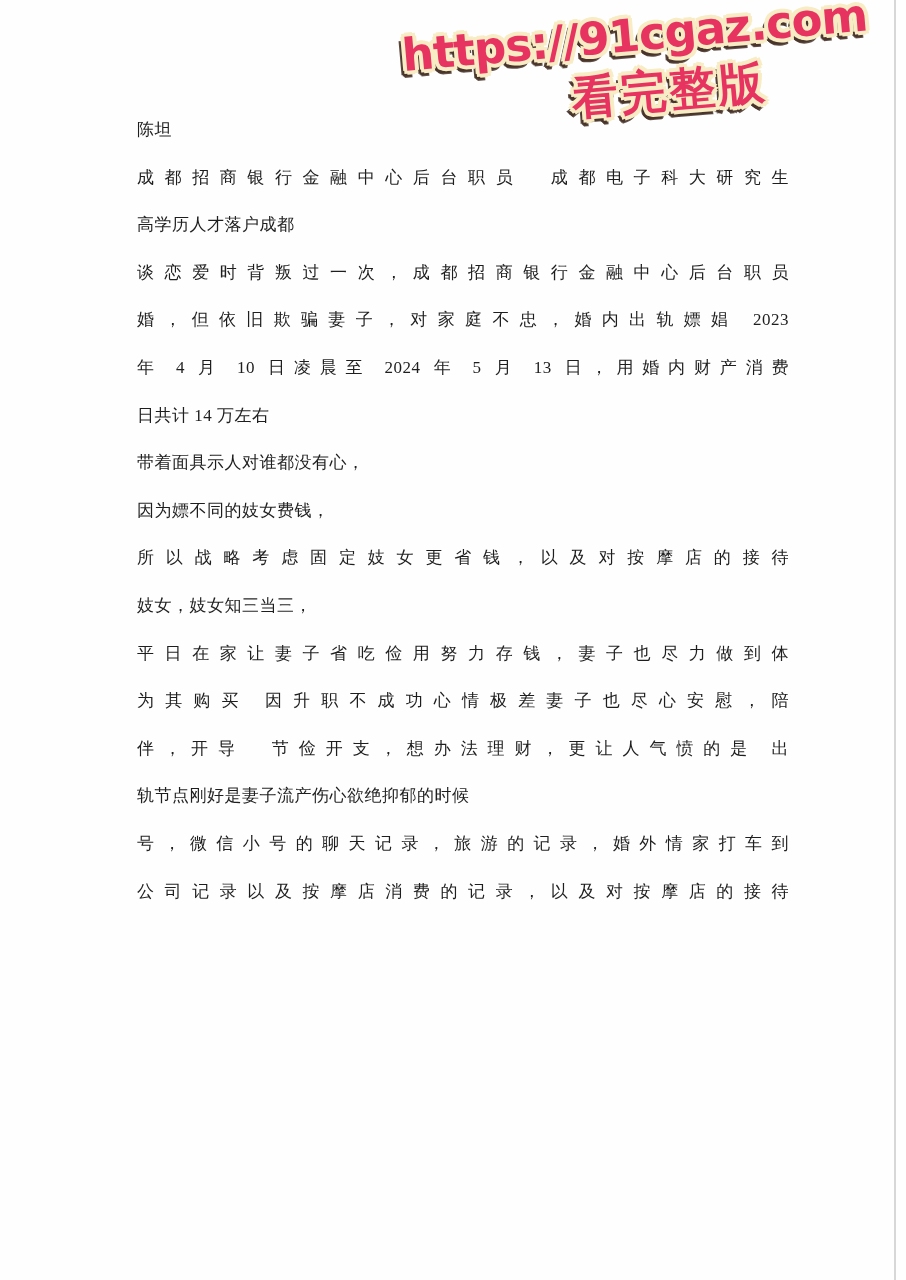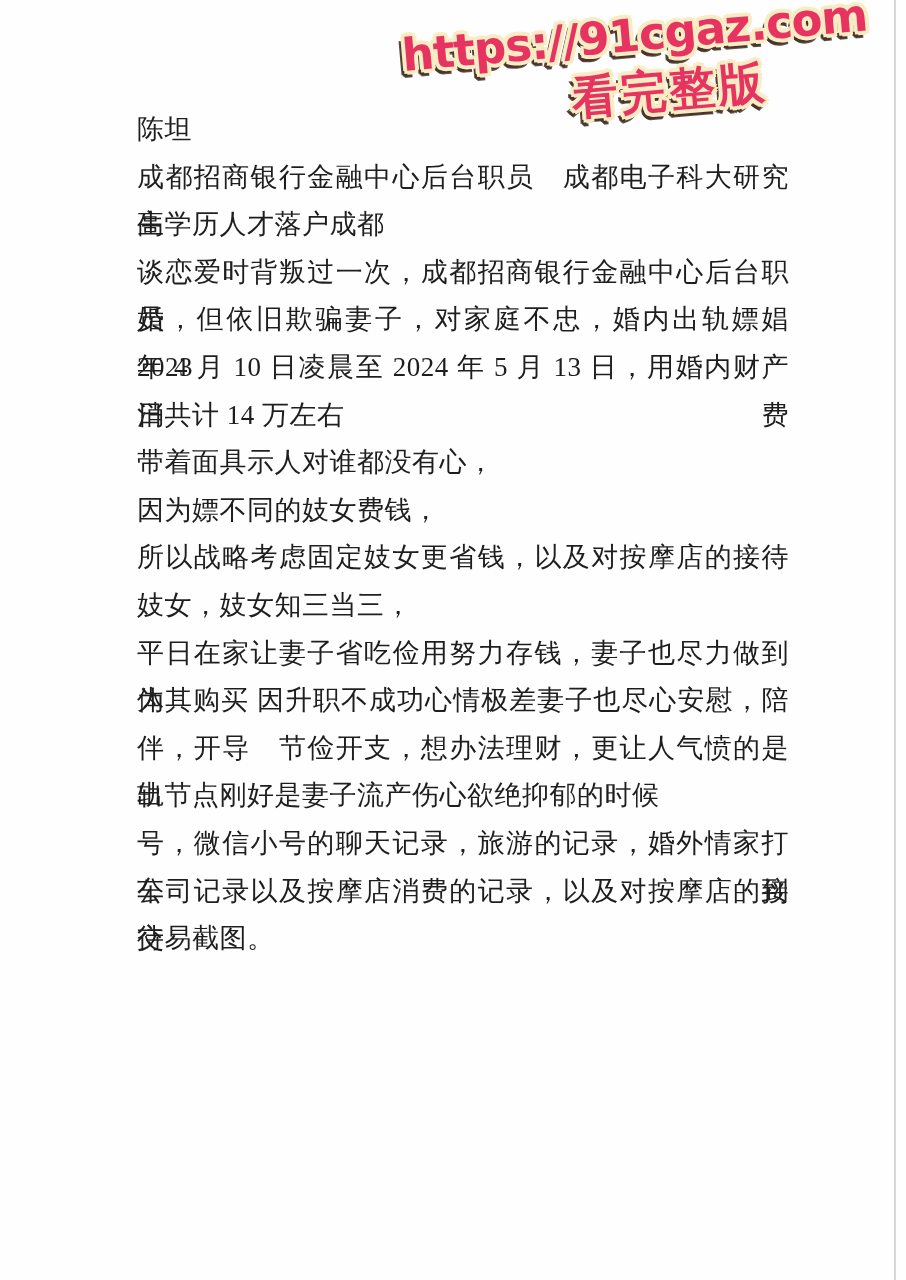--- a/index.html
+++ b/index.html
@@ -26,21 +26,21 @@
     height: 1280px;
     background: #d7d7d7;
   }
   
   .content {
     position: absolute;
     left: 137px;
     top: 106px;
     width: 652px;
     font-family: "Liberation Serif", "DejaVu Serif", serif;
-    font-size: 27px;
+    font-size: 17px;
     line-height: 47.6px;
     color: #1e1e1e;
     letter-spacing: 0.5px;
   }
   .line {
     white-space: pre-wrap;
     height: 47.6px;
   }
   .line.j {
     text-align: justify;
@@ -100,21 +100,20 @@
     <div class="line">带着面具示人对谁都没有心，</div>
     <div class="line">因为嫖不同的妓女费钱，</div>
     <div class="line j">所以战略考虑固定妓女更省钱，以及对按摩店的接待</div>
     <div class="line">妓女，妓女知三当三，</div>
     <div class="line j">平日在家让妻子省吃俭用努力存钱，妻子也尽力做到体</div>
     <div class="line j">为其购买 因升职不成功心情极差妻子也尽心安慰，陪</div>
     <div class="line j">伴，开导　节俭开支，想办法理财，更让人气愤的是 出</div>
     <div class="line">轨节点刚好是妻子流产伤心欲绝抑郁的时候</div>
     <div class="line j">号，微信小号的聊天记录，旅游的记录，婚外情家打车到</div>
     <div class="line j">公司记录以及按摩店消费的记录，以及对按摩店的接待</div>
-    <div class="line">交易截图。</div>
   </div>
 
   <div class="watermark">
     <div class="wm-url">https://91cgaz.com</div>
     <div class="wm-caption">看完整版</div>
   </div>
 
   <div class="edge-line"></div>
 
 </div>

